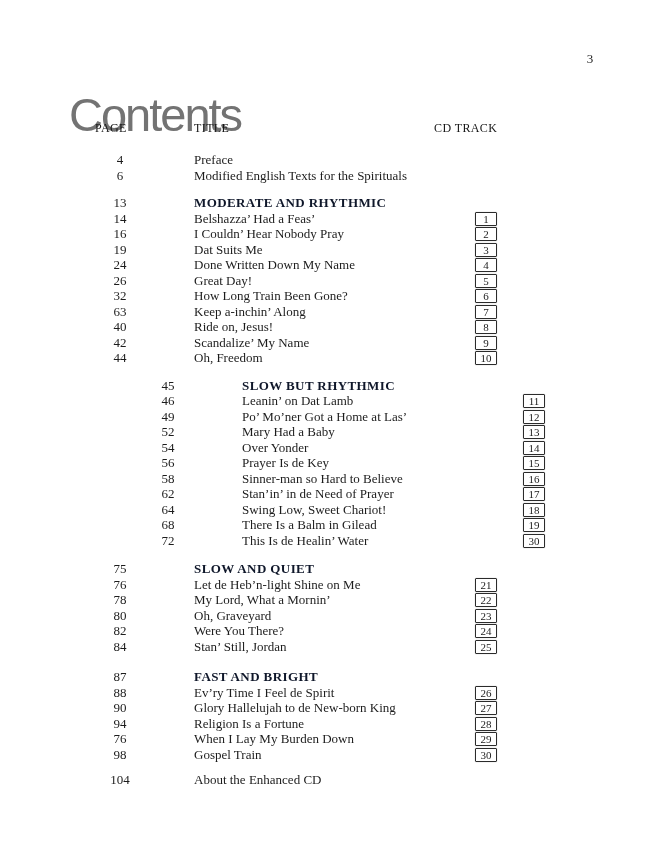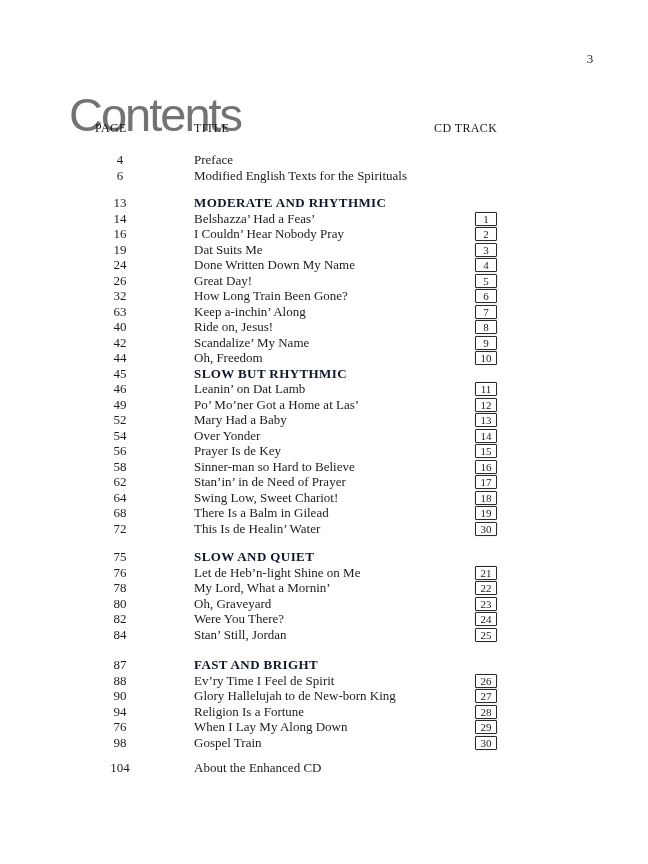--- a/index.html
+++ b/index.html
@@ -126,21 +126,21 @@
           <span class="cell-page">42</span>
           <span class="cell-title">Scandalize’ My Name</span>
           <span class="track-badge">9</span>
         </div>
         <div class="toc-row">
           <span class="cell-page">44</span>
           <span class="cell-title">Oh, Freedom</span>
           <span class="track-badge">10</span>
         </div>
       </div>
-      <div class="toc-group" style="margin-top: 0;">
+      <div class="toc-group" style="margin-top: 12px; padding-left: 48px;">
         <div class="toc-row">
           <span class="cell-page">45</span>
           <span class="cell-title heading">SLOW BUT RHYTHMIC</span>
         </div>
         <div class="toc-row">
           <span class="cell-page">46</span>
           <span class="cell-title">Leanin’ on Dat Lamb</span>
           <span class="track-badge">11</span>
         </div>
         <div class="toc-row">
@@ -235,21 +235,21 @@
           <span class="cell-title">Glory Hallelujah to de New-born King</span>
           <span class="track-badge">27</span>
         </div>
         <div class="toc-row">
           <span class="cell-page">94</span>
           <span class="cell-title">Religion Is a Fortune</span>
           <span class="track-badge">28</span>
         </div>
         <div class="toc-row">
           <span class="cell-page">76</span>
-          <span class="cell-title">When I Lay My Along Down</span>
+          <span class="cell-title">When I Lay My Burden Down</span>
           <span class="track-badge">29</span>
         </div>
         <div class="toc-row">
           <span class="cell-page">98</span>
           <span class="cell-title">Gospel Train</span>
           <span class="track-badge">30</span>
         </div>
       </div>
       <div class="toc-group" style="margin-top: 10px;">
         <div class="toc-row">

